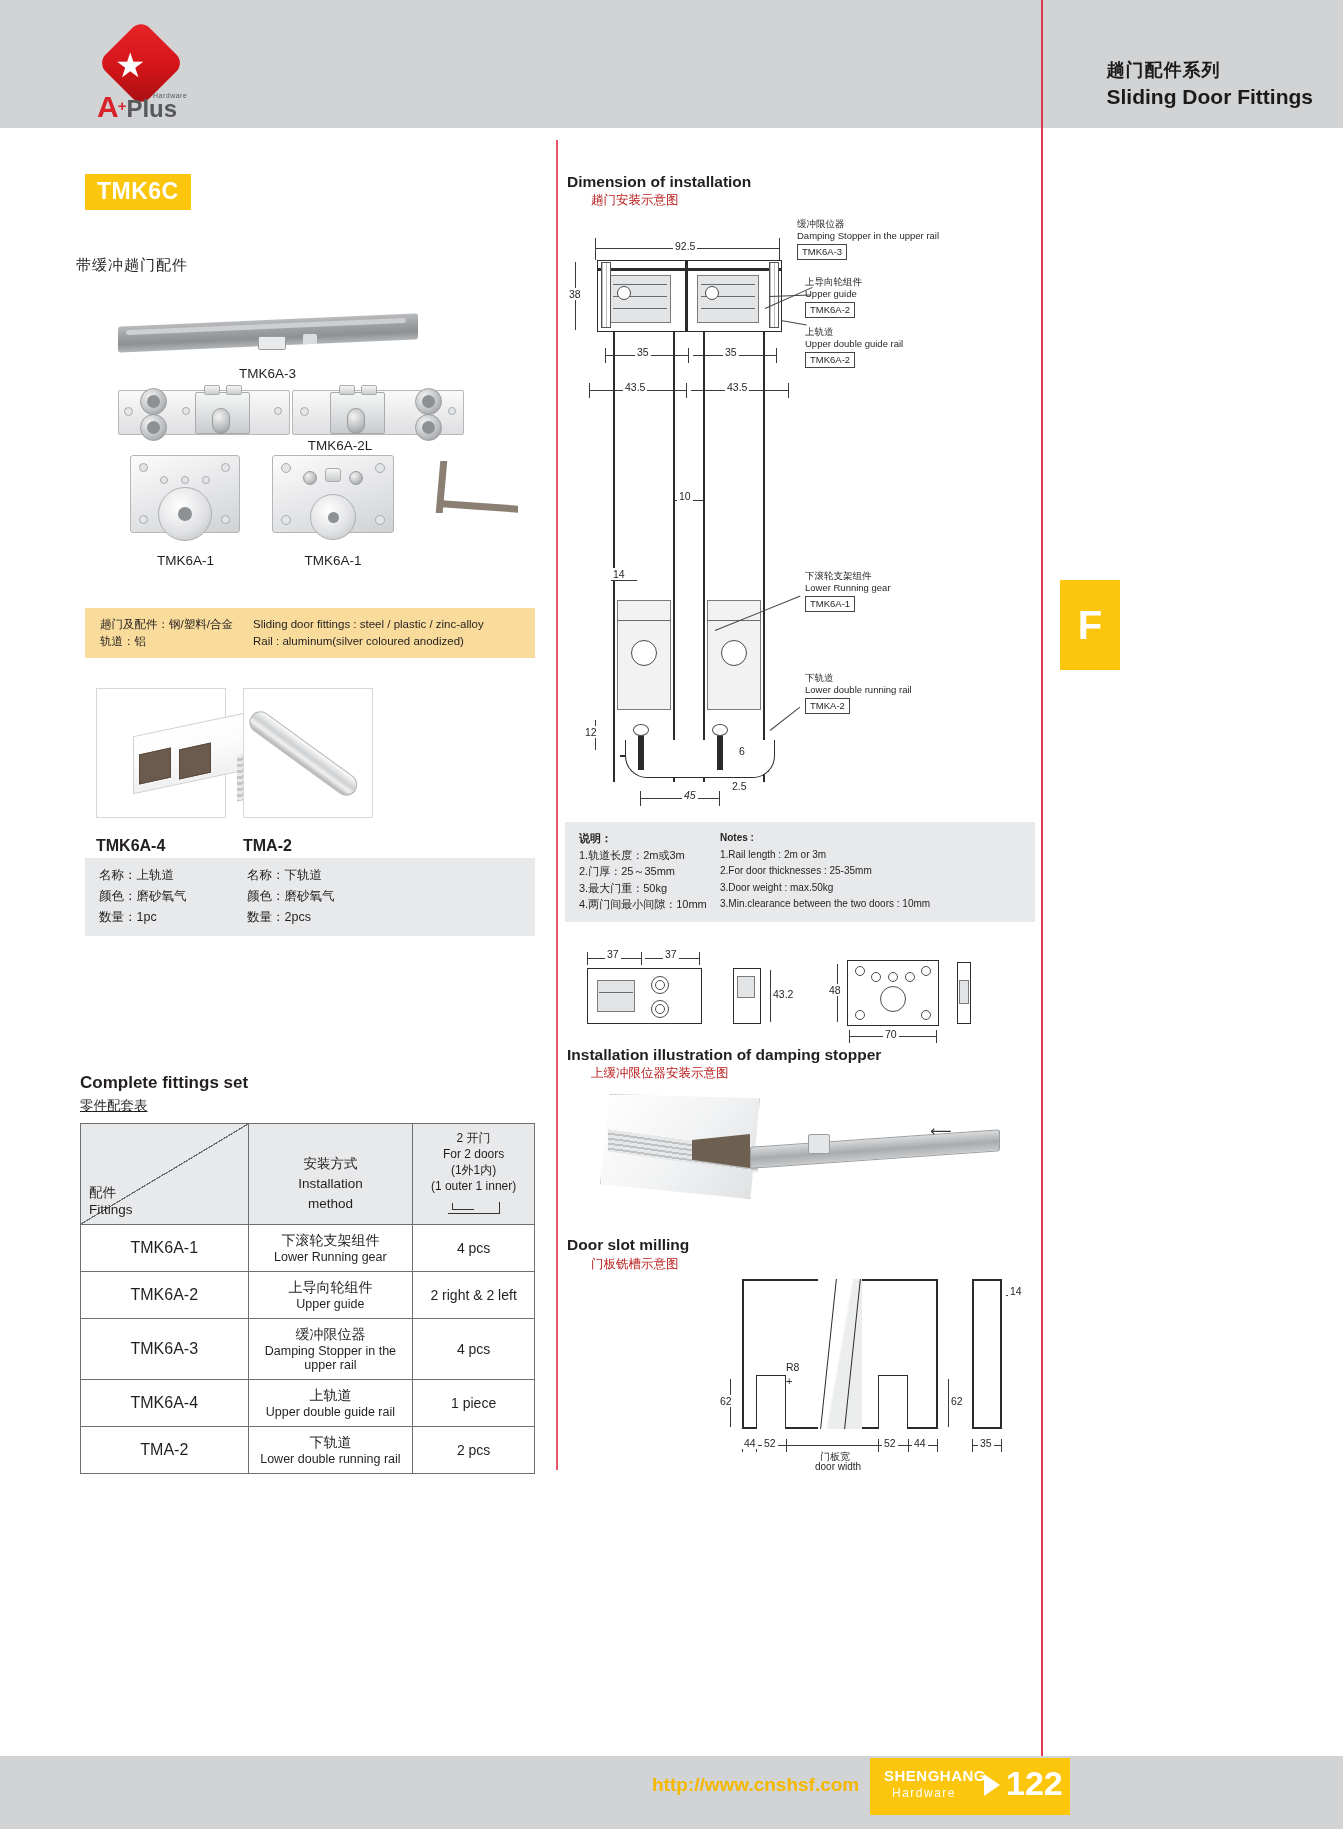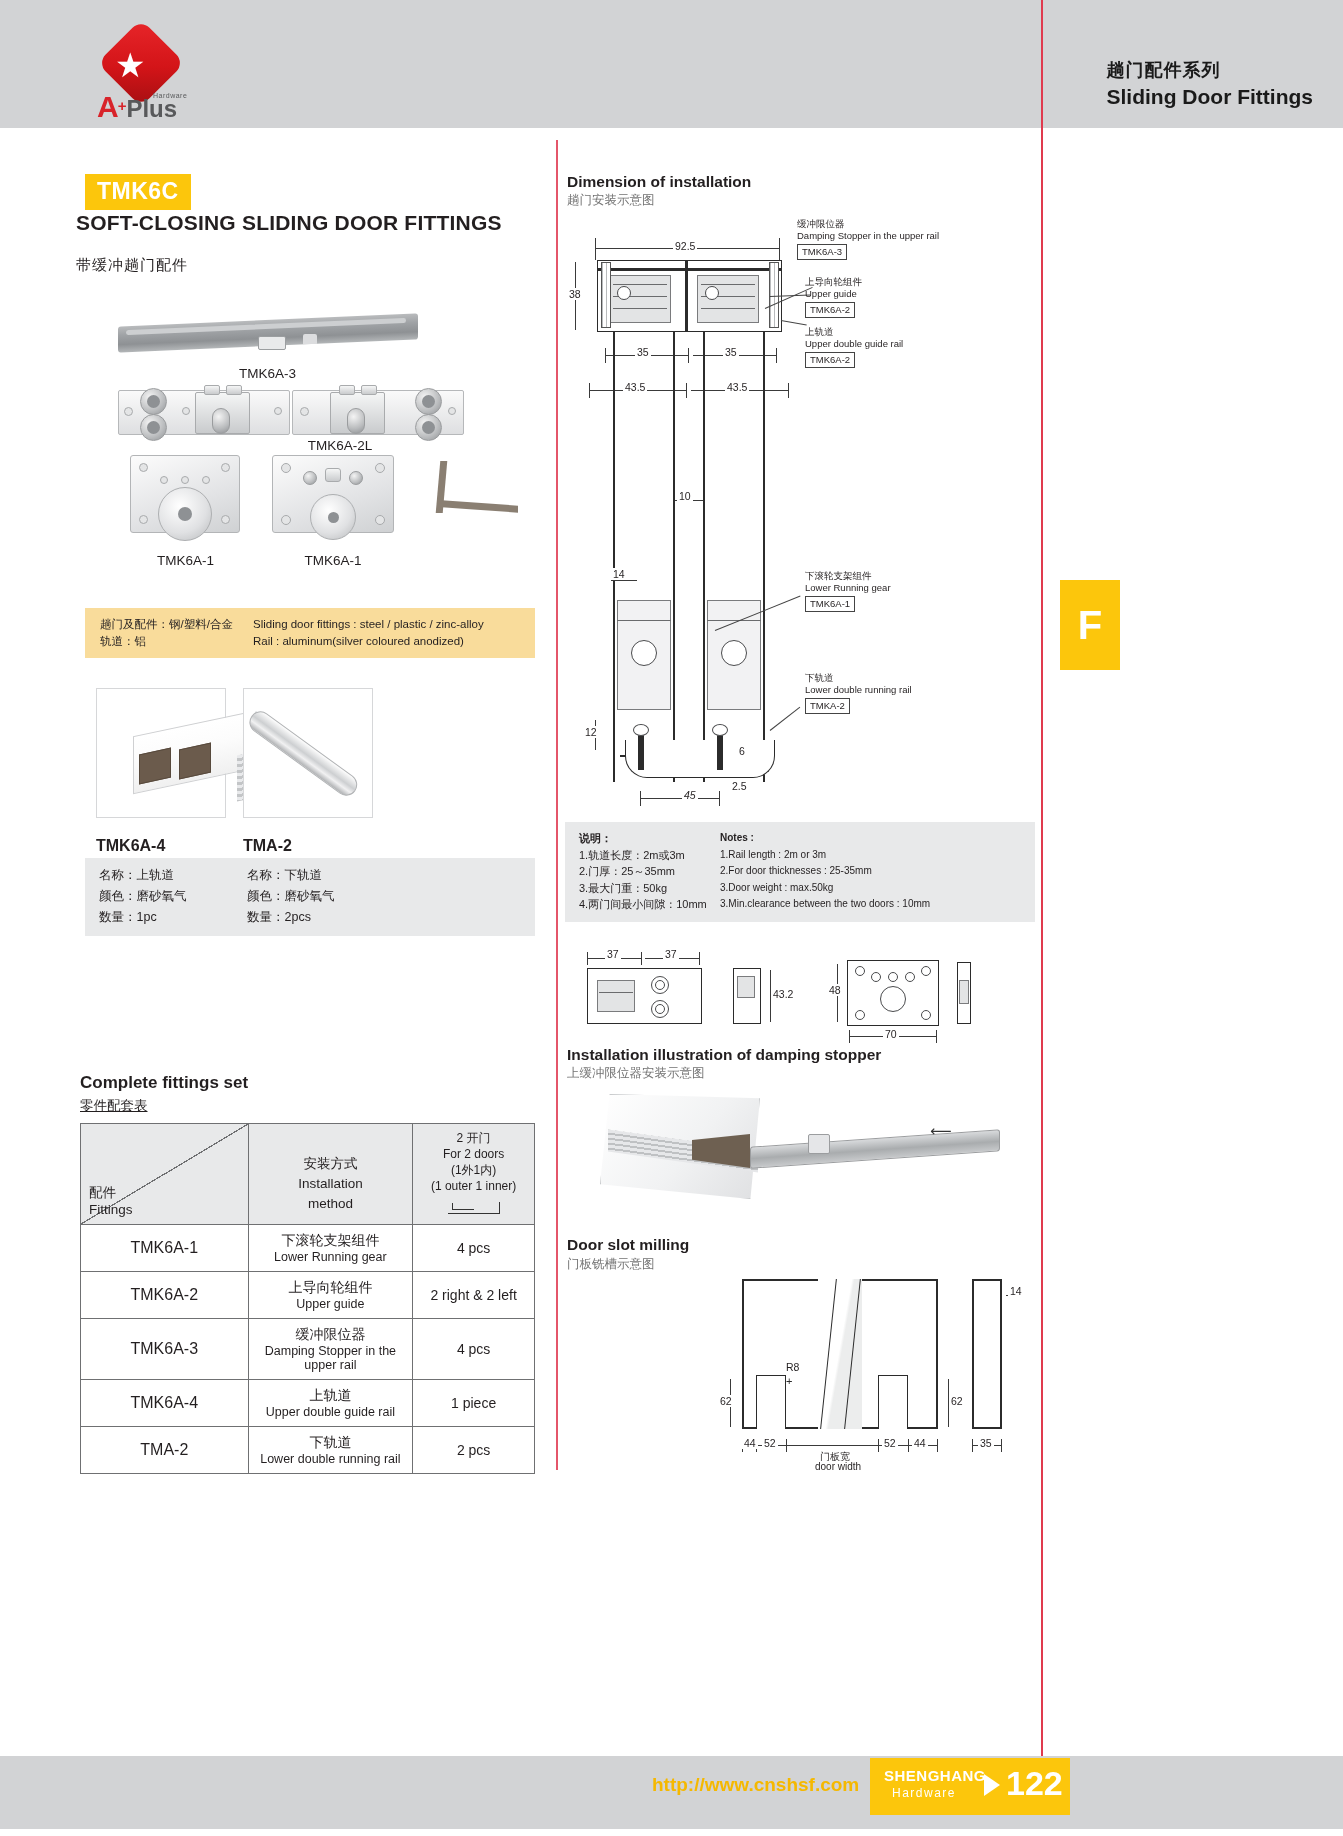--- a/index.html
+++ b/index.html
@@ -175,21 +175,21 @@
   .door-ico .v1 { position:absolute; left:4px; bottom:4px; width:1.5px; height:7px; background:#333; }
   .door-ico .v2 { position:absolute; left:51px; bottom:0; width:1.5px; height:12px; background:#333; }
   table.fittings tbody td { background:#fff; text-align:center; padding:7px 4px; }
   td.c-code { font-size:16px; }
   td.c-name .cn { font-size:14px; display:block; }
   td.c-name .en { font-size:12.5px; display:block; }
   td.c-qty { font-size:14px; }
 
   
   .r-title { position:absolute; font-size:15.5px; font-weight:bold; color:#231f20; }
-  .r-sub { position:absolute; font-size:12.5px; color:#737373; }
+  .r-sub { position:absolute; font-size:12.5px; color:#b91c1c;margin-left:24px; }
 
   .dim-area { position:absolute; left:565px; top:200px; width:470px; height:620px; }
   .dimline { position:absolute; background:#3a3a3a; }
   .dimtxt { position:absolute; font-size:10.5px; color:#231f20; background:#fff; padding:0 2px; }
   .callout { position:absolute; font-size:9.5px; color:#231f20; line-height:12px; text-align:left; }
   .callout .box { display:inline-block; border:1px solid #444; padding:1px 4px; margin-top:2px; font-size:9.5px;}
   .leader { position:absolute; height:1px; background:#444; transform-origin:left center; }
 
   .rail-profile {
     position:absolute; background:#fff; border:1.5px solid #2b2b2b;
@@ -251,21 +251,20 @@
       <div class="header-en">Sliding Door Fittings</div>
     </div>
   </div>
 
   <div class="red-vert-right"></div>
   <div class="red-vert-mid"></div>
 
   <div class="f-tab">F</div>
 
   <div class="code-badge">TMK6C</div>
-  <div class="prod-title">SOFT-CLOSING SLIDING DOOR FITTINGS</div>
   <div class="prod-title-cn">带缓冲趟门配件</div>
 
   <div class="rail-bar">
     <div class="body"></div>
     <div class="hl"></div>
     <div class="clip"></div>
     <div class="tab2"></div>
   </div>
   <div class="ph-label" style="left:180px; top:366px; width:175px;">TMK6A-3</div>
 

